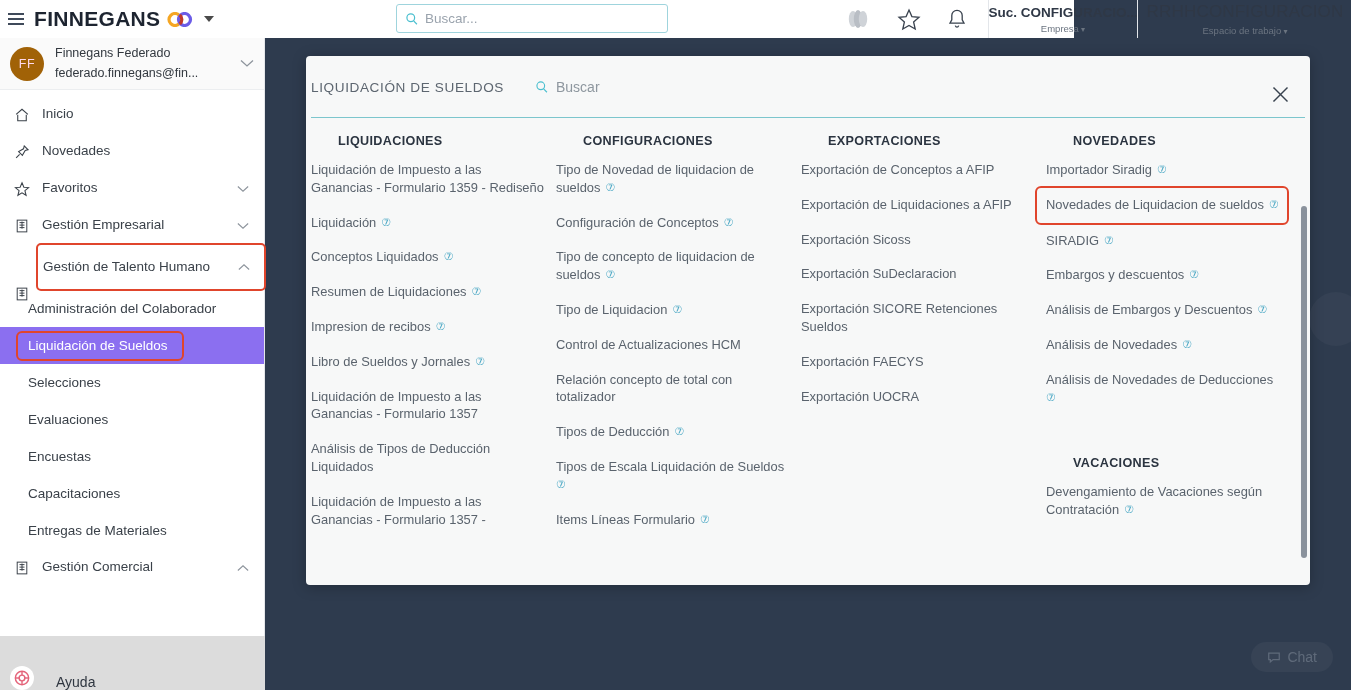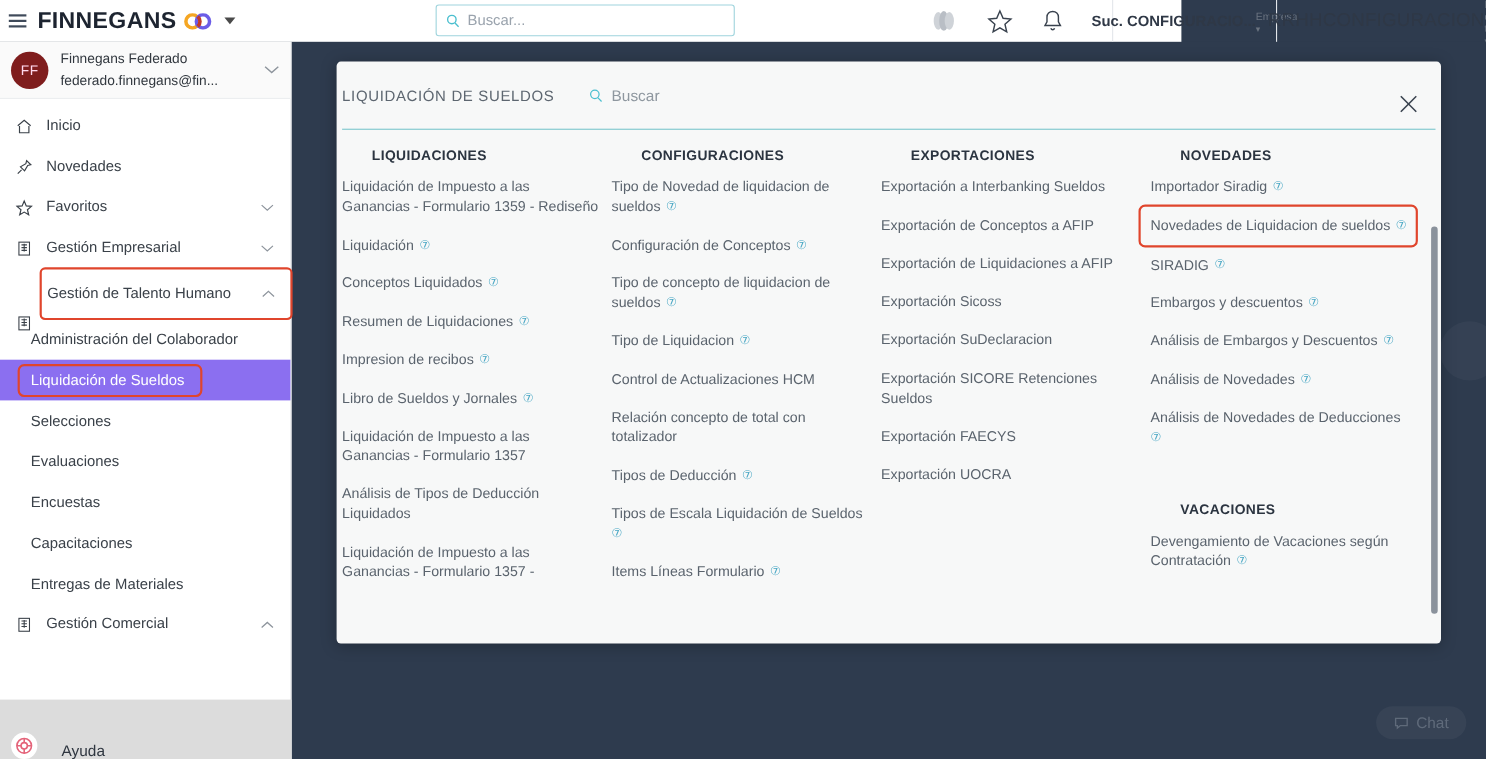--- a/index.html
+++ b/index.html
@@ -30,37 +30,37 @@
   .search-box {
     width: 100%; height: 100%; border: 1px solid #9fd4dd; border-radius: 3px;
     background: #fff; display: flex; align-items: center; padding: 0 8px; gap: 6px;
   }
   .search-box .ph { color: #9aa3ad; font-size: 13.5px; }
 
   .tb-icons { position: absolute; left: 845px; top: 0; height: 38px;
     display: flex; align-items: center; gap: 26px; }
   .tb-icons .ico { cursor: pointer; display: flex; align-items: center; }
 
-  .ctx { position: absolute; top: 0; height: 38px; display: flex; flex-direction: row;
-    justify-content: center; align-items: center; padding: 0 14px; margin-left: 23px; }
+  .ctx { position: absolute; top: 0; height: 38px; display: flex; flex-direction: column;
+    justify-content: center; align-items: center; padding: 0 14px; }
   .ctx.c1 { left: 988px; width: 150px; border-left: 1px solid #e3e6ea; border-right: 1px solid #e3e6ea; }
   .ctx.c2 { left: 1139px; width: 212px; }
   .ctx .t1 { font-size: 13.5px; color: #2f3846; font-weight: 600; white-space: nowrap; }
   .ctx.c2 .t1 { font-size: 17px; font-weight: 400; letter-spacing: .2px; }
   .ctx .t2 { font-size: 9.5px; color: #6b7480; margin-top: 3px; }
   .ctx .t2 .cv { font-size: 8px; }
 
   
   .sidebar {
     position: absolute; top: 38px; left: 0; width: 265px; height: 652px;
     background: #ffffff; z-index: 35; border-right: 1px solid #e5e7ea;
   }
   .user-row { height: 52px; display: flex; align-items: center; padding: 0 10px;
     background: #fafafa; border-bottom: 1px solid #eceef0; cursor: pointer; }
-  .avatar { width: 34px; height: 34px; border-radius: 50%; background: #7f1d1d;
+  .avatar { width: 34px; height: 34px; border-radius: 50%; background: #a16207;
     color: #ffd9ee; font-size: 12.5px; display: flex; align-items: center;
     justify-content: center; letter-spacing: .5px; flex: 0 0 34px; }
   .user-txt { margin-left: 11px; flex: 1; overflow: hidden; }
   .user-txt .n { font-size: 12.5px; color: #32383f; line-height: 1.55; white-space: nowrap; }
   .user-txt .e { font-size: 12.5px; color: #32383f; line-height: 1.55; white-space: nowrap; }
 
   .nav { padding-top: 6px; }
   .nav-item { height: 37px; display: flex; align-items: center; padding: 0 14px;
     cursor: pointer; position: relative; color: #3a4149; font-size: 13.5px; }
   .nav-item .ni { width: 20px; flex: 0 0 20px; display: flex; align-items: center; }
@@ -400,21 +400,20 @@
           <div class="link"><span>Tipo de Liquidacion</span><span class="q"> ⑦</span></div>
           <div class="link"><span>Control de Actualizaciones HCM</span></div>
           <div class="link"><span>Relación concepto de total con totalizador</span></div>
           <div class="link"><span>Tipos de Deducción</span><span class="q"> ⑦</span></div>
           <div class="link"><span>Tipos de Escala Liquidación de Sueldos</span><span class="q"> ⑦</span></div>
           <div class="link"><span>Items Líneas Formulario</span><span class="q"> ⑦</span></div>
         </div>
 
         <div class="col">
           <div class="col-head">EXPORTACIONES</div>
-          <div class="link"><span>Exportación a Interbanking Sueldos</span></div>
           <div class="link"><span>Exportación de Conceptos a AFIP</span></div>
           <div class="link"><span>Exportación de Liquidaciones a AFIP</span></div>
           <div class="link"><span>Exportación Sicoss</span></div>
           <div class="link"><span>Exportación SuDeclaracion</span></div>
           <div class="link"><span>Exportación SICORE Retenciones Sueldos</span></div>
           <div class="link"><span>Exportación FAECYS</span></div>
           <div class="link"><span>Exportación UOCRA</span></div>
         </div>
 
         <div class="col">

